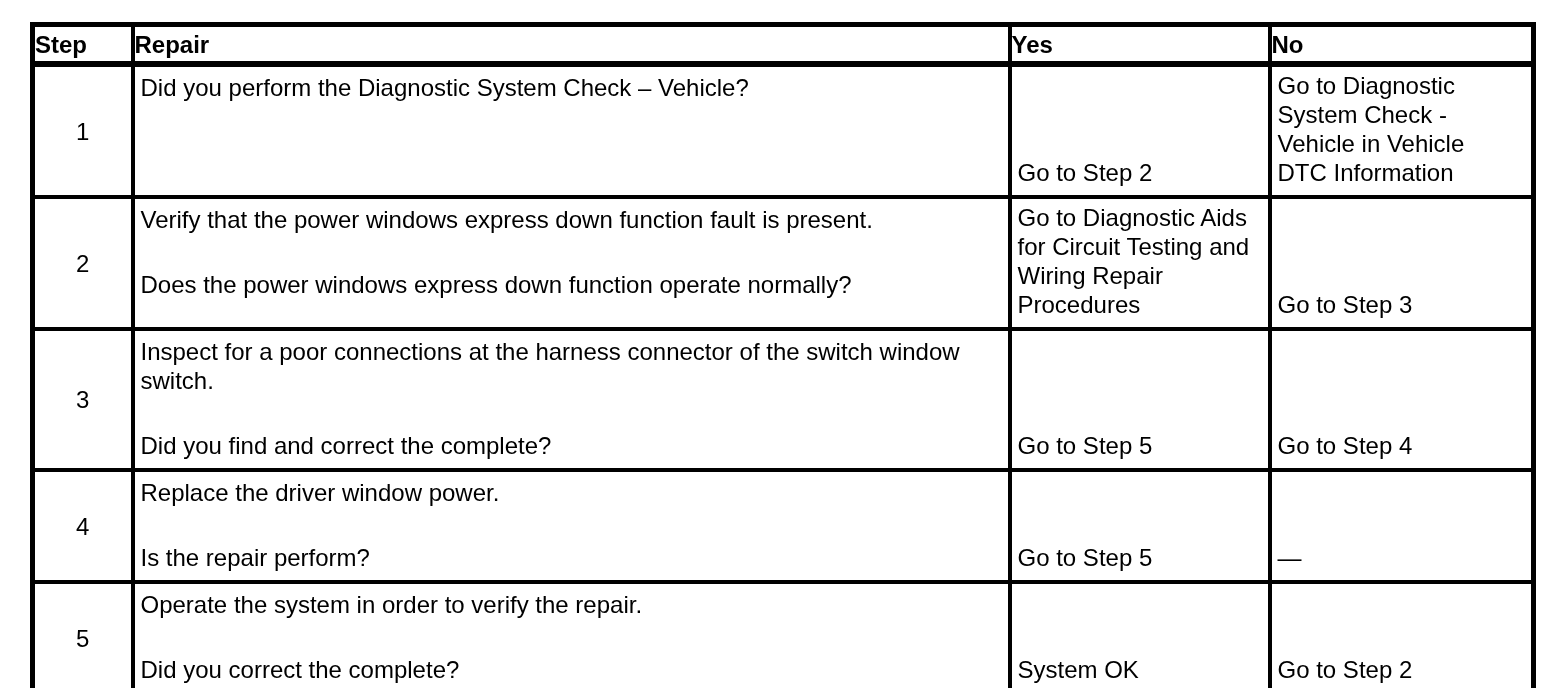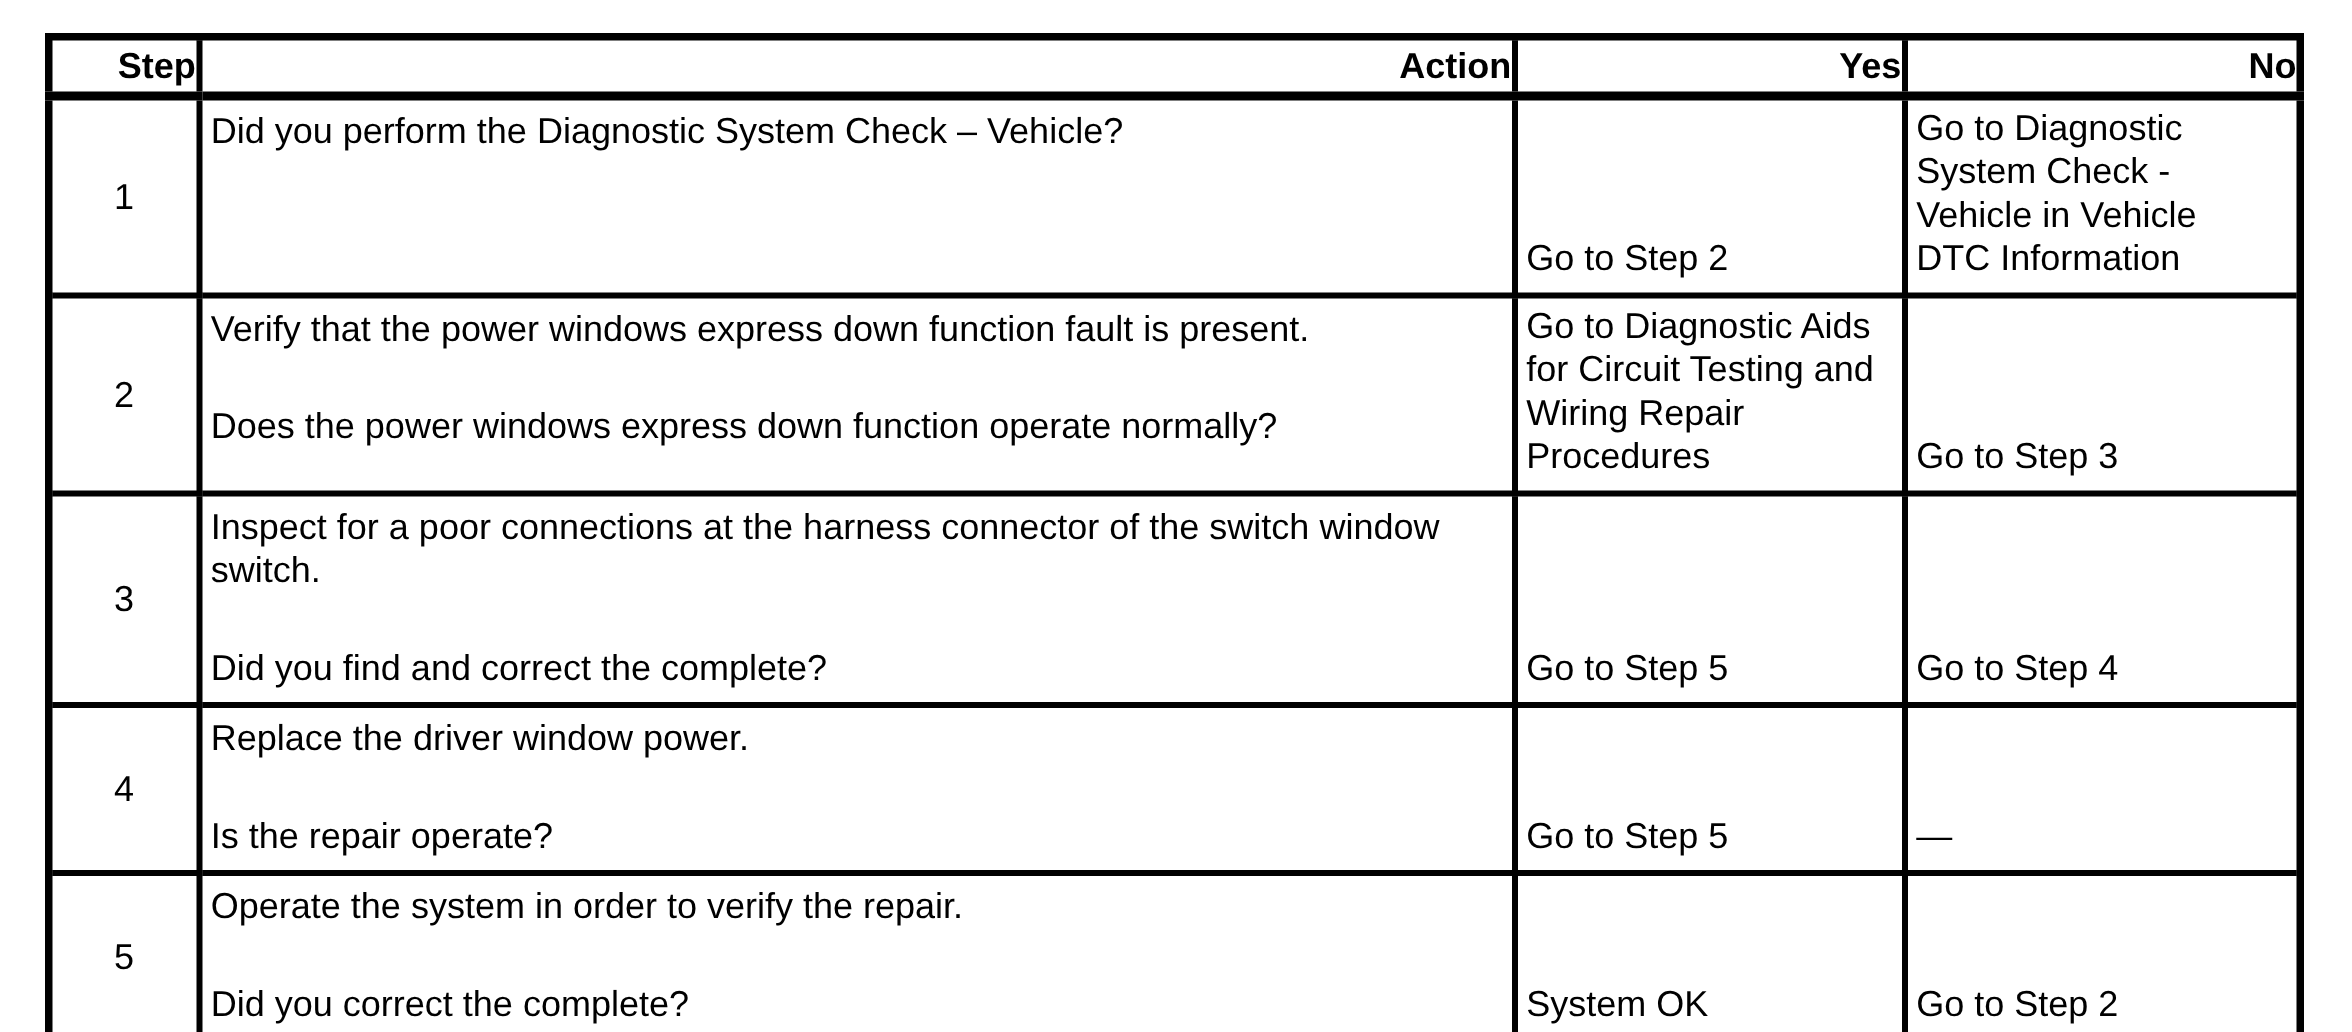--- a/index.html
+++ b/index.html
@@ -29,21 +29,21 @@
 
   th, td {
     border: 4px solid #000;
     font-size: 24px;
     line-height: 29px;
     overflow: hidden;
   }
   th {
     height: 34px;
     font-weight: bold;
-    text-align: right;
+    text-align: left;
     vertical-align: middle;
     border-bottom-width: 6px;
     padding: 0;
   }
   td.step-cell {
     text-align: center;
     vertical-align: middle;
     padding: 0;
   }
   td.action-cell {
@@ -83,21 +83,21 @@
   <table class="diag">
     <colgroup>
       <col class="c-step">
         <col class="c-action">
         <col class="c-yes">
         <col class="c-no">
     </colgroup>
     <thead>
       <tr>
         <th>Step</th>
-        <th>Action</th>
+        <th>Repair</th>
         <th>Yes</th>
         <th>No</th>
       </tr>
     </thead>
     <tbody>
       <tr class="r1">
         <td class="step-cell">1</td>
         <td class="action-cell">
           <div class="action-inner centered">
 
@@ -134,21 +134,21 @@
           </div>
         </td>
         <td class="yes-cell">Go to Step 5</td>
         <td class="no-cell">Go to Step 4</td>
       </tr>
       <tr class="r4">
         <td class="step-cell">4</td>
         <td class="action-cell">
           <div class="action-inner">
             <div class="statement">Replace the driver window power.</div>
-            <div class="question">Is the repair operate?</div>
+            <div class="question">Is the repair perform?</div>
           </div>
         </td>
         <td class="yes-cell">Go to Step 5</td>
         <td class="no-cell">—</td>
       </tr>
       <tr class="r5">
         <td class="step-cell">5</td>
         <td class="action-cell">
           <div class="action-inner">
             <div class="statement">Operate the system in order to verify the repair.</div>

